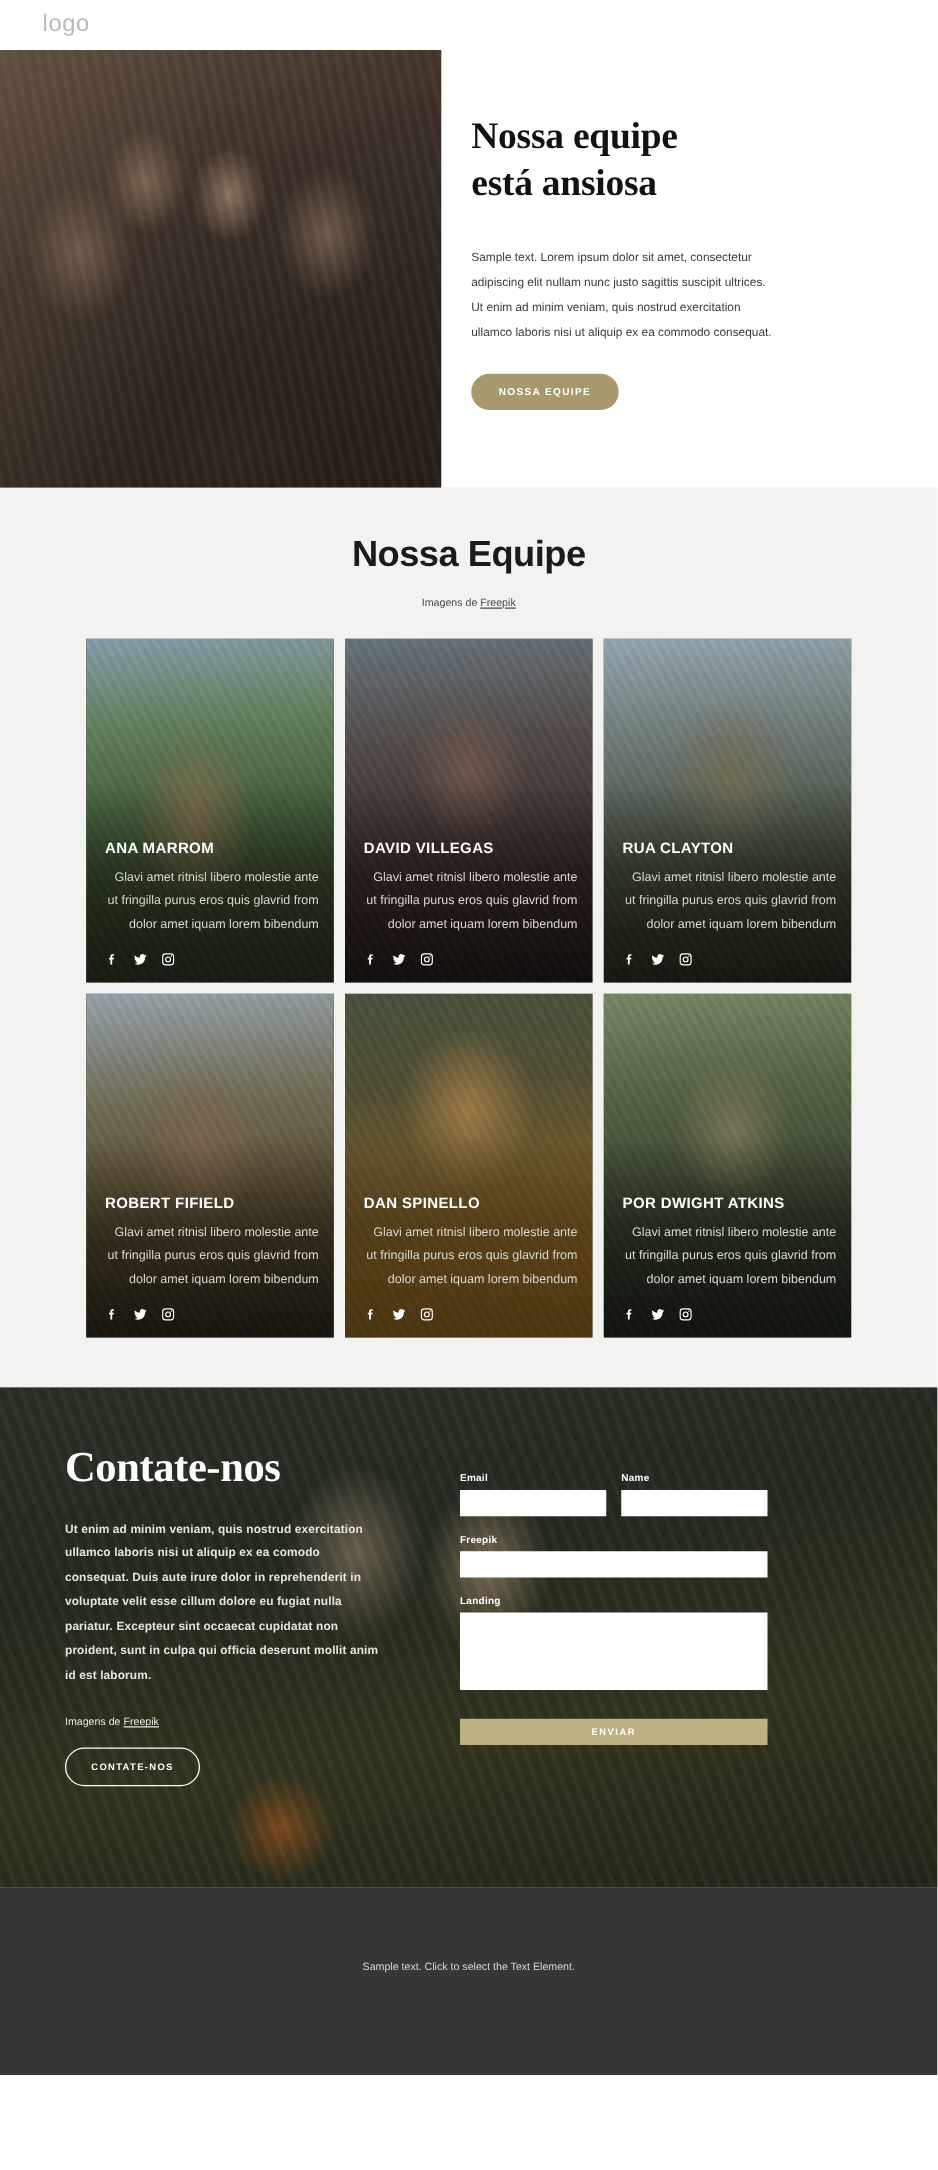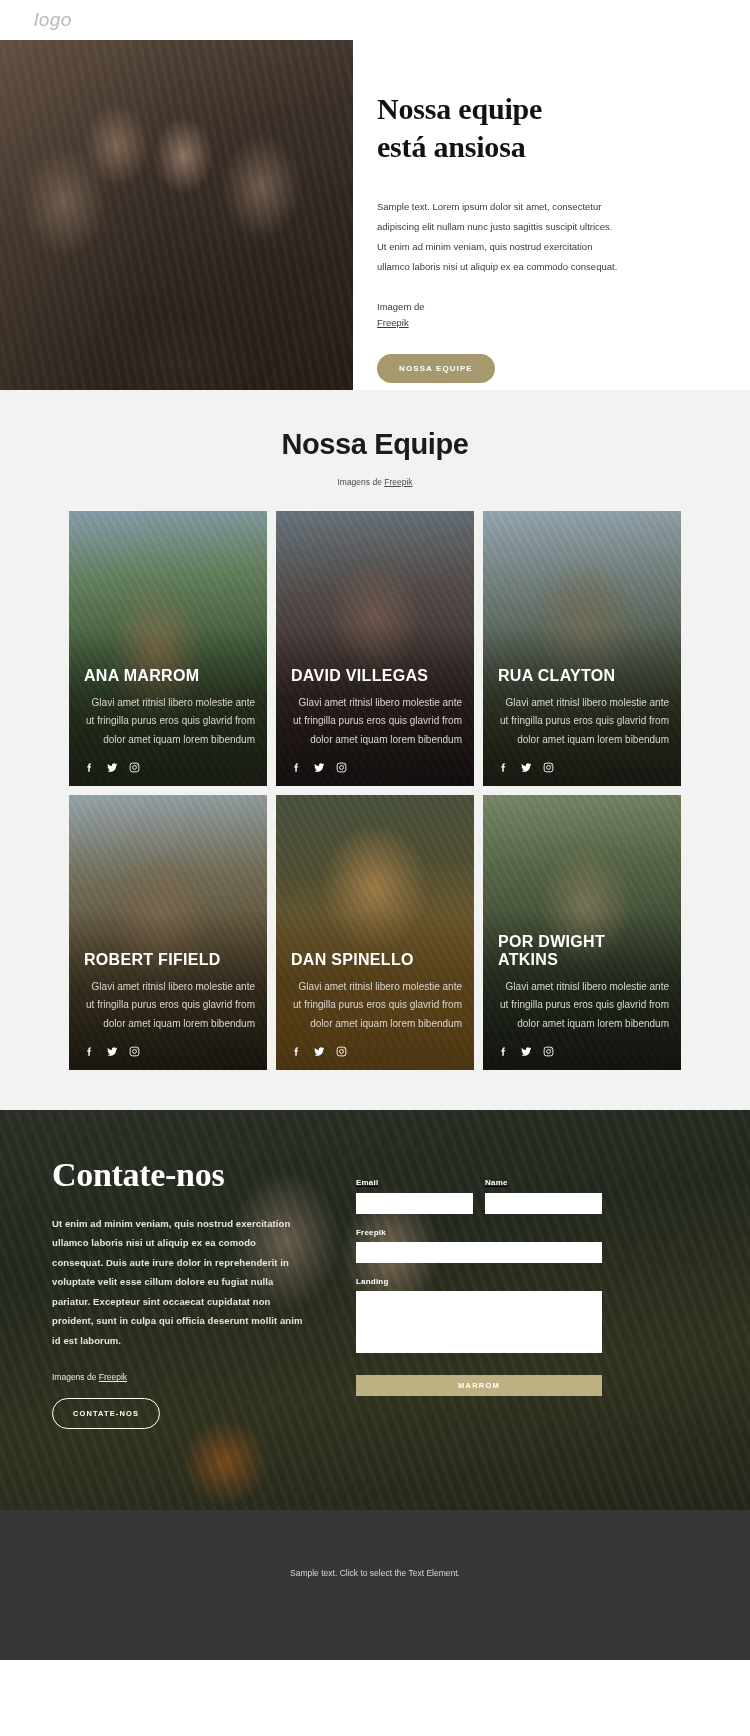--- a/index.html
+++ b/index.html
@@ -12,21 +12,20 @@
 
   
   .header {
     height: 40px;
     background: #ffffff;
     display: flex;
     align-items: center;
     padding: 0 22px 0 34px;
     position: relative;
     z-index: 5;
-    font-style: italic;
   }
   .logo {
     font-size: 19px;
     color: #b9b9b9;
     font-weight: 400;
     letter-spacing: 0.5px;
     font-family: "Liberation Sans", sans-serif;
   }
   .nav {
     margin-left: auto;
@@ -157,21 +156,21 @@
   .card .img { position: absolute; inset: 0; }
   .card .shade {
     position: absolute; inset: 0;
     background: linear-gradient(180deg, rgba(0,0,0,0.06) 0%, rgba(0,0,0,0.12) 42%, rgba(0,0,0,0.45) 68%, rgba(0,0,0,0.62) 100%);
   }
   .card-body {
     position: absolute;
     left: 15px; right: 12px; bottom: 13px;
   }
   .card-name {
-    font-size: 16px;
+    font-size: 12px;
     font-weight: 700;
     color: #ffffff;
     letter-spacing: 0.3px;
   }
   .card-desc {
     margin-top: 9px;
     font-size: 10px;
     line-height: 1.85;
     color: #d9d6d0;
     text-align: right;
@@ -224,21 +223,21 @@
       linear-gradient(172deg, #2b3027 0%, #242a20 34%, #32341f 66%, #23271b 100%);
   }
   .contact .bgtex {
     position: absolute; inset: 0;
     background: repeating-linear-gradient(70deg, rgba(255,255,255,0.022) 0 4px, rgba(0,0,0,0.05) 4px 10px);
   }
   .contact-inner {
     position: relative;
     display: flex;
     padding: 46px 56px 0 52px;
-    gap: 8px;
+    gap: 20px;
   }
   .contact-left { width: 296px; }
   .contact-title {
     font-family: "Liberation Serif", serif;
     font-weight: 700;
     font-size: 34px;
     color: #ffffff;
     letter-spacing: -0.3px;
   }
   .contact-para {
@@ -268,21 +267,21 @@
     font-size: 7.5px;
     font-weight: 700;
     letter-spacing: 1.1px;
     padding: 10px 20px;
     cursor: pointer;
     font-family: "Liberation Sans", sans-serif;
   }
   .contact-form { width: 246px; padding-top: 22px; }
   .row2 { display: flex; gap: 12px; }
   .fgroup { margin-bottom: 14px; }
-  .fgroup.half { width: 117px; text-decoration: underline; }
+  .fgroup.half { width: 117px; }
   .flabel {
     display: block;
     font-size: 8px;
     font-weight: 700;
     color: #ffffff;
     margin-bottom: 5px;
     letter-spacing: 0.2px;
   }
   .finput {
     width: 100%;
@@ -344,24 +343,20 @@
   <div class="hero-img">
     <div class="ph"></div>
     <div class="ph2"></div>
   </div>
   <div class="hero-text">
     <h1 class="hero-title">
       <span>Nossa equipe</span><br>
       <span>está ansiosa</span>
     </h1>
     <p class="hero-para">Sample text. Lorem ipsum dolor sit amet, consectetur adipiscing elit nullam nunc justo sagittis suscipit ultrices. Ut enim ad minim veniam, quis nostrud exercitation ullamco laboris nisi ut aliquip ex ea commodo consequat.</p>
-    <div class="hero-credit">
-      <span>Imagem de</span><br>
-      <a>Freepik</a>
-    </div>
     <button class="btn-primary">NOSSA EQUIPE</button>
   </div>
 </section>
 
 <section class="team">
   <h2 class="team-title">Nossa Equipe</h2>
   <div class="team-sub">
     <span>Imagens de </span><a>Freepik</a>
   </div>
 
@@ -569,20 +564,20 @@
         </div>
       </div>
       <div class="fgroup">
         <label class="flabel">Freepik</label>
         <input class="finput" type="text" value="" style="">
       </div>
       <div class="fgroup">
         <label class="flabel">Landing</label>
         <textarea class="ftext" style=""></textarea>
       </div>
-      <button class="btn-submit" type="button">MARROM</button>
+      <button class="btn-submit" type="button">ENVIAR</button>
     </form>
   </div>
 </section>
 
 <footer class="footer">
   <div class="footer-text">Sample text. Click to select the Text Element.</div>
 </footer>
 
 </body></html>

